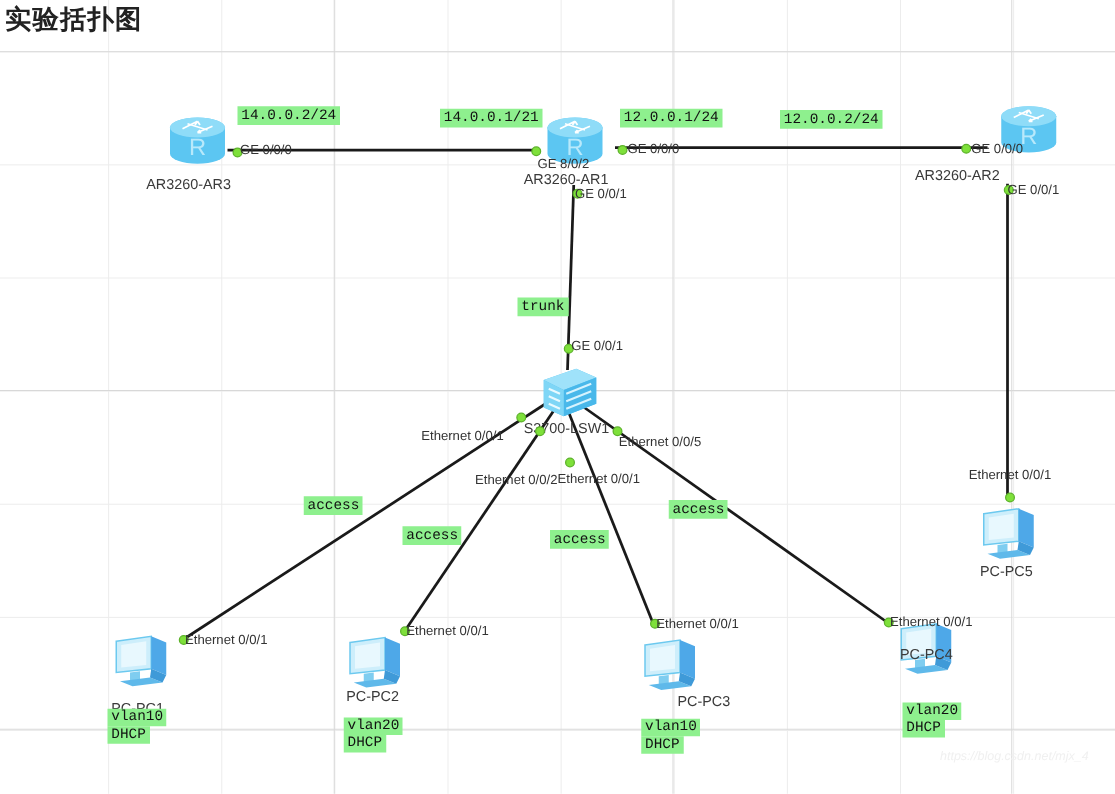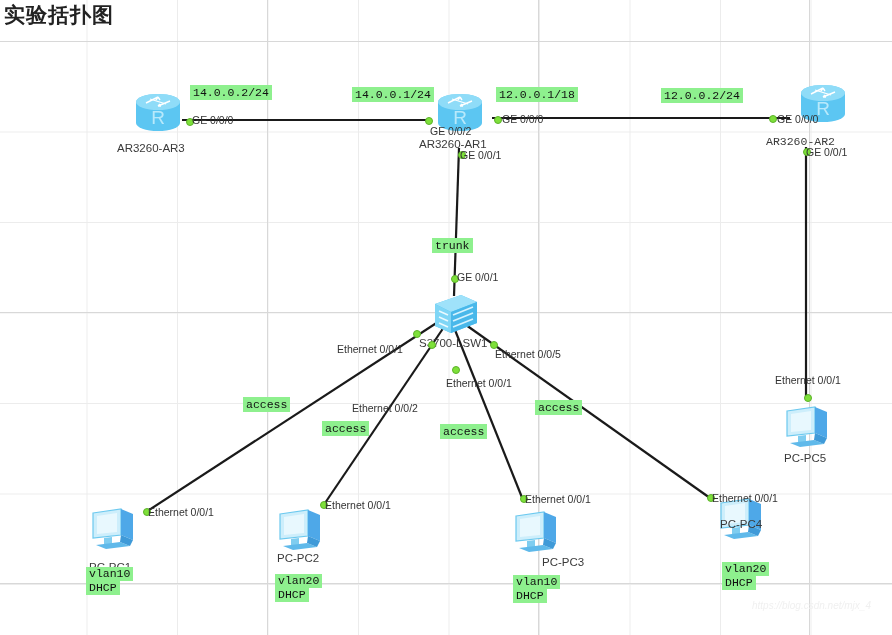--- a/index.html
+++ b/index.html
@@ -107,21 +107,21 @@
     <svg width="56" height="44" viewBox="0 0 56 44">
       <ellipse cx="28" cy="10" rx="22" ry="8" fill="#6fd0f5"></ellipse>
       <path d="M6 10 L6 31 A22 8 0 0 0 50 31 L50 10 Z" fill="#5cc6f2"></path>
       <ellipse cx="28" cy="10" rx="22" ry="8" fill="#8fdcf8"></ellipse>
       <path d="M16 11 L28 5 M28 5 L26 8 M28 5 L30 8" stroke="#fff" stroke-width="1.4" fill="none"></path>
       <path d="M40 9 L28 14 M28 14 L31 14 M28 14 L30 12" stroke="#fff" stroke-width="1.4" fill="none"></path>
       <path d="M20 7 L36 12" stroke="#fff" stroke-width="1.2" fill="none"></path>
       <text x="28" y="32" font-size="19" fill="#b8e9fb" text-anchor="middle" font-family="Liberation Sans, sans-serif">R</text>
     </svg>
   </div>
-  <div class="node-label" style="left:766px;top:135px;font-family:Liberation Mono, monospace;">AR3260-AR2</div>
+  <div class="node-label" style="left:732px;top:135px;">AR3260-AR2</div>
 
   <div class="node" style="left:431px;top:291px;">
     <svg width="50" height="46" viewBox="0 0 50 46">
       <path d="M4 13 L30 4 L46 11 L46 32 L20 42 L4 35 Z" fill="#55c4f2"></path>
       <path d="M4 13 L30 4 L46 11 L20 21 Z" fill="#9fe2fa"></path>
       <path d="M20 21 L46 11 L46 32 L20 42 Z" fill="#49b8ea"></path>
       <path d="M4 13 L20 21 L20 42 L4 35 Z" fill="#7fd6f6"></path>
       <g stroke="#eafaff" stroke-width="1.6" fill="none">
         <path d="M8 20 L17 24"></path>
           <path d="M8 26 L17 30"></path>
@@ -207,39 +207,39 @@
   <div class="dot" style="left:428px;top:341px;"></div>
   <div class="dot" style="left:452px;top:366px;"></div>
   <div class="dot" style="left:490px;top:341px;"></div>
   <div class="dot" style="left:804px;top:394px;"></div>
   <div class="dot" style="left:143px;top:508px;"></div>
   <div class="dot" style="left:320px;top:501px;"></div>
   <div class="dot" style="left:520px;top:495px;"></div>
   <div class="dot" style="left:707px;top:494px;"></div>
 
   <div class="tag" style="left:190px;top:85px;">14.0.0.2/24</div>
-  <div class="tag" style="left:352px;top:87px;">14.0.0.1/24</div>
-  <div class="tag" style="left:496px;top:87px;">12.0.0.1/18</div>
-  <div class="tag" style="left:661px;top:88px;">12.0.0.2/24</div>
-
-  <div class="tag" style="left:432px;top:238px;">trunk</div>
+  <div class="tag" style="left:352px;top:87px;">14.0.0.1/21</div>
+  <div class="tag" style="left:496px;top:87px;">12.0.0.1/24</div>
+  <div class="tag" style="left:624px;top:88px;">12.0.0.2/24</div>
+
+  <div class="tag" style="left:414px;top:238px;">trunk</div>
   <div class="tag" style="left:243px;top:397px;">access</div>
   <div class="tag" style="left:322px;top:421px;">access</div>
   <div class="tag" style="left:440px;top:424px;">access</div>
   <div class="tag" style="left:535px;top:400px;">access</div>
 
   <div class="iface" style="left:192px;top:114px;">GE 0/0/0</div>
-  <div class="iface" style="left:430px;top:125px;">GE 0/0/2</div>
+  <div class="iface" style="left:430px;top:125px;">GE 8/0/2</div>
   <div class="iface" style="left:502px;top:113px;">GE 0/0/0</div>
   <div class="iface" style="left:460px;top:149px;">GE 0/0/1</div>
   <div class="iface" style="left:777px;top:113px;">GE 0/0/0</div>
   <div class="iface" style="left:806px;top:146px;">GE 0/0/1</div>
   <div class="iface" style="left:457px;top:271px;">GE 0/0/1</div>
   <div class="iface" style="left:337px;top:343px;">Ethernet 0/0/1</div>
-  <div class="iface" style="left:352px;top:378px;margin-top:24px;">Ethernet 0/0/2</div>
+  <div class="iface" style="left:380px;top:378px;">Ethernet 0/0/2</div>
   <div class="iface" style="left:446px;top:377px;">Ethernet 0/0/1</div>
   <div class="iface" style="left:495px;top:348px;">Ethernet 0/0/5</div>
   <div class="iface" style="left:148px;top:506px;">Ethernet 0/0/1</div>
   <div class="iface" style="left:325px;top:499px;">Ethernet 0/0/1</div>
   <div class="iface" style="left:525px;top:493px;">Ethernet 0/0/1</div>
   <div class="iface" style="left:712px;top:492px;">Ethernet 0/0/1</div>
   <div class="iface" style="left:775px;top:374px;">Ethernet 0/0/1</div>
 
   <div class="tag2" style="left:86px;top:567px;">
     <span>vlan10</span><br>

